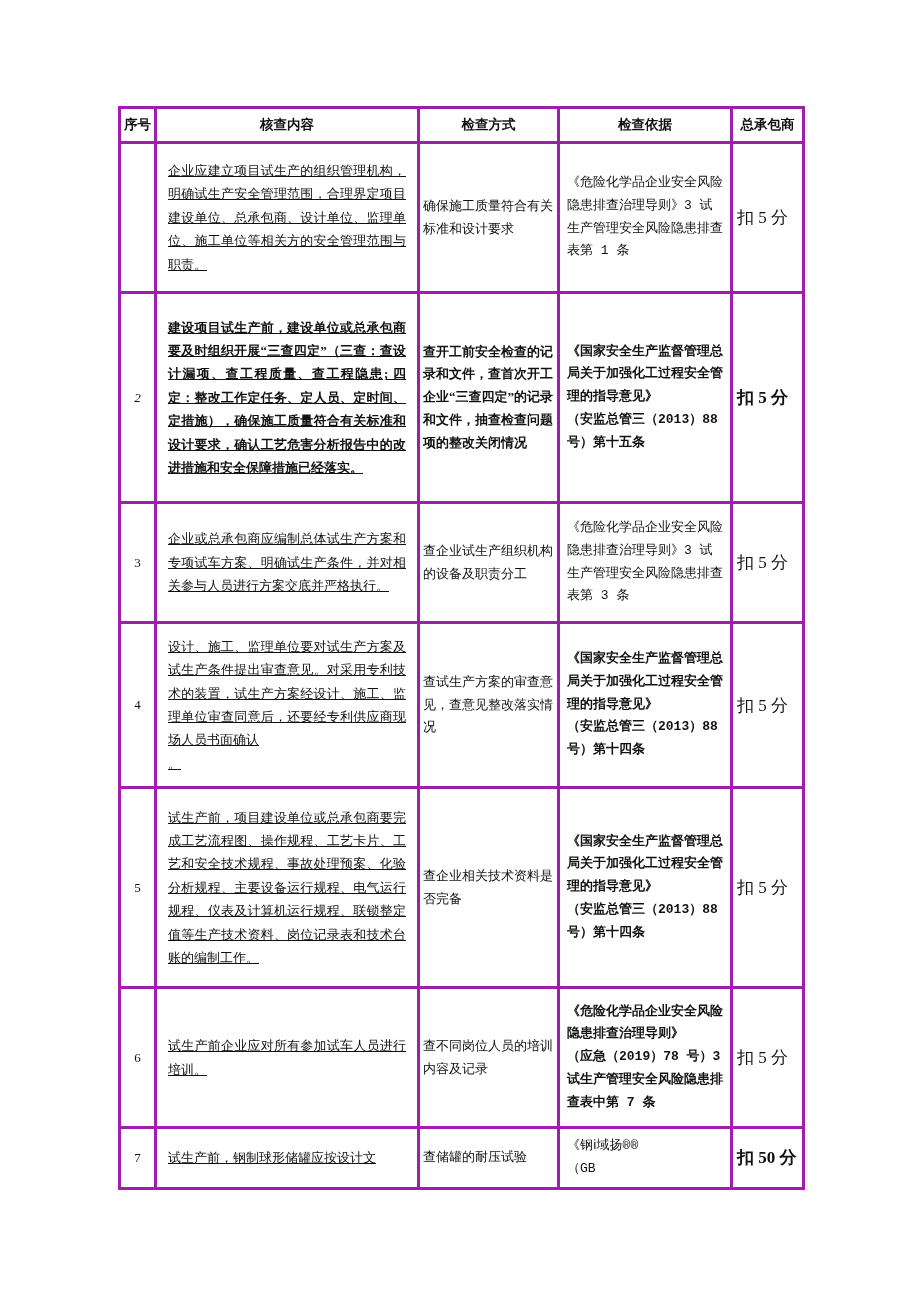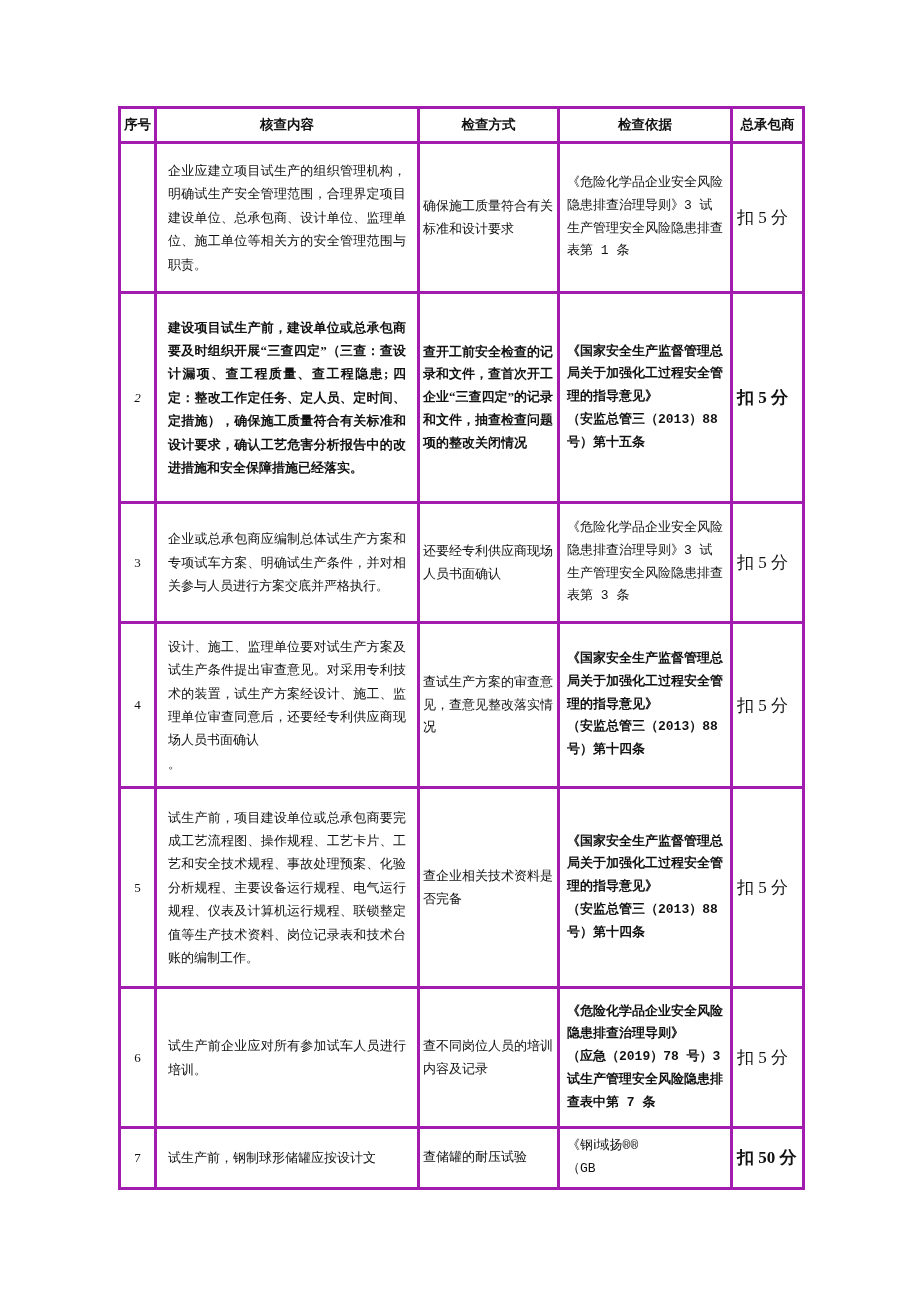--- a/index.html
+++ b/index.html
@@ -46,20 +46,21 @@
   }
   td.cell-no {
     text-align: center;
     font-size: 13px;
   }
   td.cell-content {
     text-align: justify;
     padding: 8px 11px;
     line-height: 1.8;
     white-space: pre-line;
+    text-decoration: underline;
   }
   td.cell-method {
     text-align: left;
     padding: 4px 3px;
     line-height: 1.75;
     white-space: pre-line;
   }
   td.cell-basis {
     text-align: left;
     padding: 6px 7px;
@@ -125,21 +126,21 @@
           <td class="cell-no">2</td>
           <td class="cell-content">建设项目试生产前，建设单位或总承包商要及时组织开展“三查四定”（三查：查设计漏项、查工程质量、查工程隐患; 四定：整改工作定任务、定人员、定时间、定措施），确保施工质量符合有关标准和设计要求，确认工艺危害分析报告中的改进措施和安全保障措施已经落实。</td>
           <td class="cell-method">查开工前安全检查的记录和文件，查首次开工企业“三查四定”的记录和文件，抽查检查问题项的整改关闭情况</td>
           <td class="cell-basis">《国家安全生产监督管理总局关于加强化工过程安全管理的指导意见》
 （安监总管三（2013）88号）第十五条</td>
           <td class="cell-deduction">扣 5 分</td>
         </tr>
         <tr>
           <td class="cell-no">3</td>
           <td class="cell-content">企业或总承包商应编制总体试生产方案和专项试车方案、明确试生产条件，并对相关参与人员进行方案交底并严格执行。</td>
-          <td class="cell-method">还要经专利供应商现场人员书面确认</td>
+          <td class="cell-method">查企业试生产组织机构的设备及职责分工</td>
           <td class="cell-basis">《危险化学品企业安全风险隐患排查治理导则》3 试生产管理安全风险隐患排查表第 3 条</td>
           <td class="cell-deduction">扣 5 分</td>
         </tr>
         <tr>
           <td class="cell-no">4</td>
           <td class="cell-content">设计、施工、监理单位要对试生产方案及试生产条件提出审查意见。对采用专利技术的装置，试生产方案经设计、施工、监理单位审查同意后，还要经专利供应商现场人员书面确认
 。</td>
           <td class="cell-method">查试生产方案的审查意见，查意见整改落实情况</td>
           <td class="cell-basis">《国家安全生产监督管理总局关于加强化工过程安全管理的指导意见》
 （安监总管三（2013）88号）第十四条</td>

